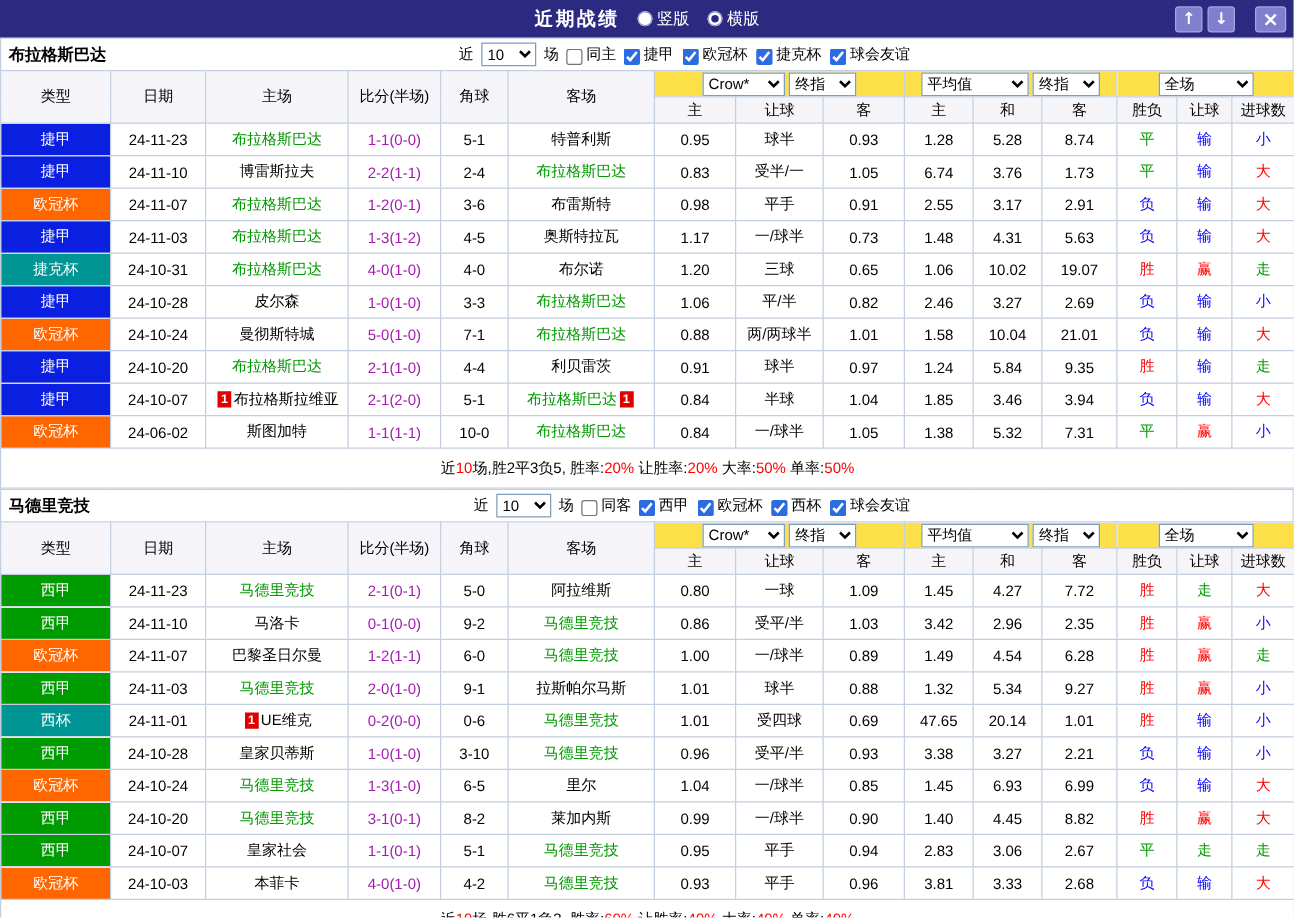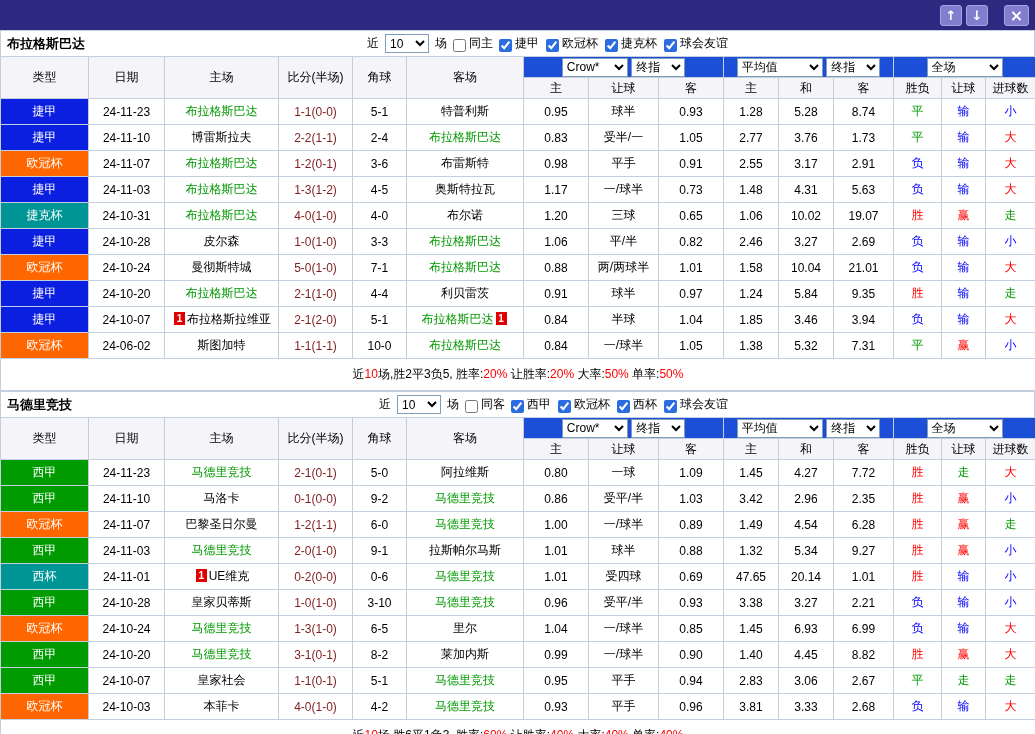--- a/index.html
+++ b/index.html
@@ -58,48 +58,59 @@
   }
   .w44 { width: 44px; } .w66 { width: 66px; } .w54 { width: 54px; }
   .w86 { width: 86px; } .w76 { width: 76px; }
 
   table { border-collapse: collapse; table-layout: fixed; width: 1035px; }
   th, td {
     border: 1px solid #c3cede; text-align: center; font-size: 12px;
     font-weight: normal; overflow: hidden; white-space: nowrap; padding: 0;
   }
   thead th { background: #f5f5f9; height: 21px; }
-  .sel-cell { background: #1d4ed8; }
+  .sel-cell { background: #fde047; }
   tbody td { height: 26px; background: #fff; }
   tfoot td { height: 32px; background: #fff; }
 
   td.league { color: #fff; }
   .lg-blue   { background: #0a1fe0; }
   .lg-orange { background: #ff6600; }
   .lg-teal   { background: #009595; }
   .lg-green  { background: #009b00; }
 
   .focus { color: #009900; }
-  td.score { color: #7f1d1d; }
+  td.score { color: #a21caf; }
   .c-r { color: #ff0000; }
   .c-g { color: #009900; }
   .c-b { color: #0000ff; }
   .card {
     display: inline-block; min-width: 11px; height: 13px; line-height: 13px;
     background: #e00000; color: #fff; font-size: 10px; font-weight: bold;
     padding: 0 1px; margin: 0 2px; vertical-align: 1px;
   }
   .summary span.red { color: #ff0000; }
 </style>
 </head>
 <body>
 
 <div class="app">
 
   <div class="titlebar">
+    <div class="tb-center">
+      <span class="tb-title">近期战绩</span>
+      <label class="tb-radio">
+        <span class="radio"></span>
+        <span>竖版</span>
+      </label>
+      <label class="tb-radio">
+        <span class="radio checked"></span>
+        <span>横版</span>
+      </label>
+    </div>
     <div class="tb-buttons">
       <button class="tb-btn">
           <span>↑</span>
         </button>
       <button class="tb-btn">
           <span>↓</span>
         </button>
       <button class="tb-btn tb-close">
           <span>×</span>
         </button>
@@ -209,21 +220,21 @@
             <tr>
               <td class="league lg-blue">捷甲</td>
               <td>24-11-10</td>
               <td class="team"><span>博雷斯拉夫</span></td>
               <td class="score">2-2(1-1)</td>
               <td>2-4</td>
               <td class="team"><span class="focus">布拉格斯巴达</span></td>
               <td>0.83</td>
               <td>受半/一</td>
               <td>1.05</td>
-              <td>2.77</td>
+              <td>6.74</td>
               <td>3.76</td>
               <td>1.73</td>
               <td class="c-g">平</td>
               <td class="c-b">输</td>
               <td class="c-r">大</td>
             </tr>
             <tr>
               <td class="league lg-orange">欧冠杯</td>
               <td>24-11-07</td>
               <td class="team"><span class="focus">布拉格斯巴达</span></td>

